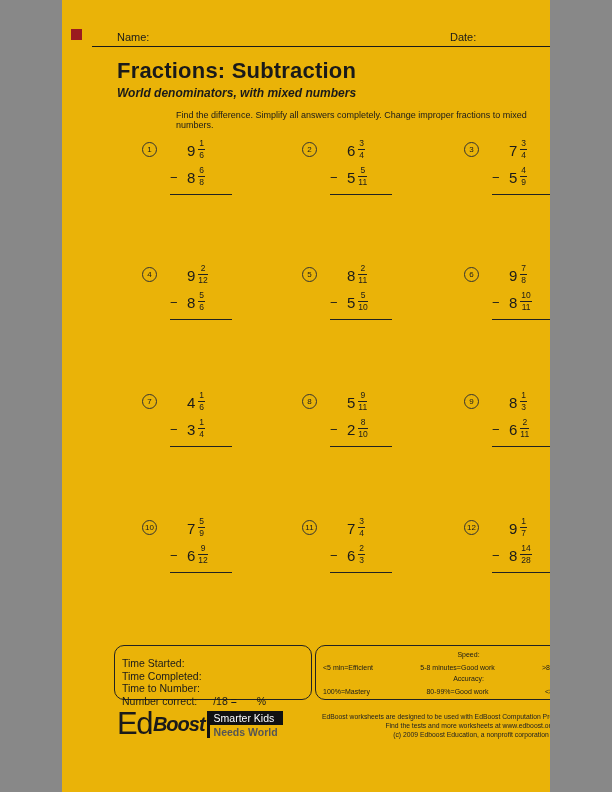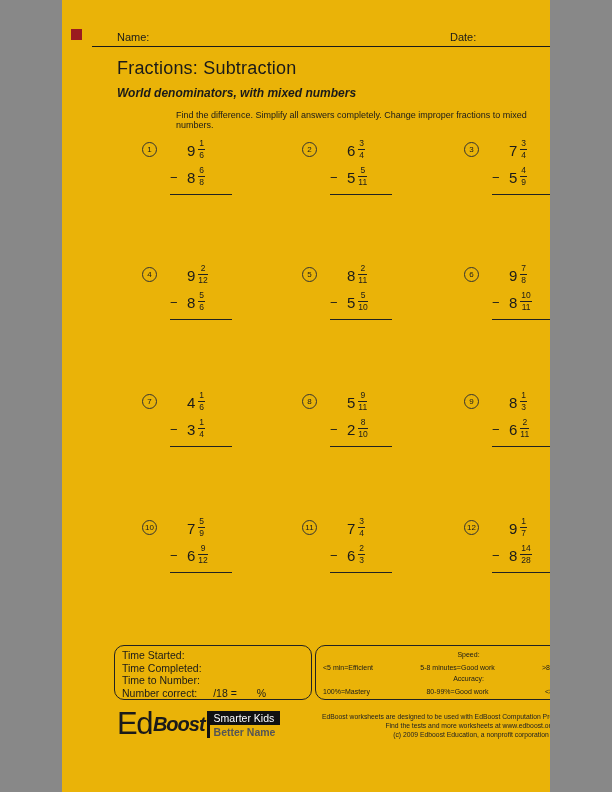--- a/index.html
+++ b/index.html
@@ -11,21 +11,21 @@
   }
 
   
   .corner-marker { position:absolute; left:9px; top:29px; width:11px; height:11px; }
 
   
   .name-label { position:absolute; left:55px; top:31px; font-size:11px; }
   .date-label { position:absolute; left:388px; top:31px; font-size:11px; }
   .head-rule { position:absolute; left:30px; top:46px; width:556px; border-top:1.6px solid #1a1a1a; }
 
-  .page-title { position:absolute; left:55px; top:58px; font-size:18px; font-weight:normal; letter-spacing:0.2px; }
+  .page-title { position:absolute; left:55px; top:58px; font-size:22px; font-weight:bold; letter-spacing:0.2px; }
   .page-subtitle { position:absolute; left:55px; top:86px; font-size:12px; font-style:italic; font-weight:600; }
   .instructions { position:absolute; left:78px; top:110px; font-size:9px;padding-left:36px; }
 
   
   .problem { position:absolute; display:flex; align-items:flex-start; }
   .pnum {
     width:15px; height:15px; border:1px solid #333; border-radius:50%;
     font-size:8px; line-height:8px; display:flex; align-items:center; justify-content:center;
     margin-top:5px; flex:0 0 auto;
   }
@@ -35,21 +35,21 @@
   .minus { width:17px; font-size:13px; }
   .whole { font-size:15px; }
   .frac { display:inline-block; text-align:center; font-size:8.5px; line-height:9px; margin-left:3px; transform:translateY(-1px); }
   .frac .fnum { display:block; border-bottom:1px solid #222; padding:0 1px 0.5px; }
   .frac .fden { display:block; padding-top:1px; }
   .ansline { width:62px; border-bottom:1.6px solid #222; height:4px; }
 
   
   .score-box {
     position:absolute; left:52px; top:645px; width:198px; height:55px;
-    border:1.3px solid #222; border-radius:10px; padding:3px 6px 0 7px;
+    border:1.3px solid #222; border-radius:10px; padding:11px 6px 0 7px;
     font-size:10.5px; line-height:12.6px;
   }
   .nc-row span { display:inline-block; }
   .nc-val { margin-left:13px; }
   .nc-pct { margin-left:17px; }
 
   .guide-box {
     position:absolute; left:253px; top:645px; width:307px; height:55px;
     border:1.3px solid #222; border-radius:10px; padding:3px 7px 2px 7px;
     font-size:7px; display:flex; flex-direction:column; justify-content:space-around;
@@ -395,21 +395,21 @@
       <span>80-99%=Good work</span>
       <span>&lt;80%=Needs practice</span>
     </div>
   </div>
 
   <div class="logo">
     <span class="logo-ed">Ed</span>
     <span class="logo-boost">Boost</span>
     <span class="tagline">
       <span class="tag1">Smarter Kids</span>
-      <span class="tag2">Better Name</span>
+      <span class="tag2">Needs World</span>
     </span>
   </div>
 
   <div class="footer-text">
     <div>EdBoost worksheets are designed to be used with EdBoost Computation Pre-Tests and Post-Tests.</div>
     <div>Find the tests and more worksheets at www.edboost.org.</div>
     <div>(c) 2009 Edboost Education, a nonprofit corporation</div>
   </div>
 
 </div>

